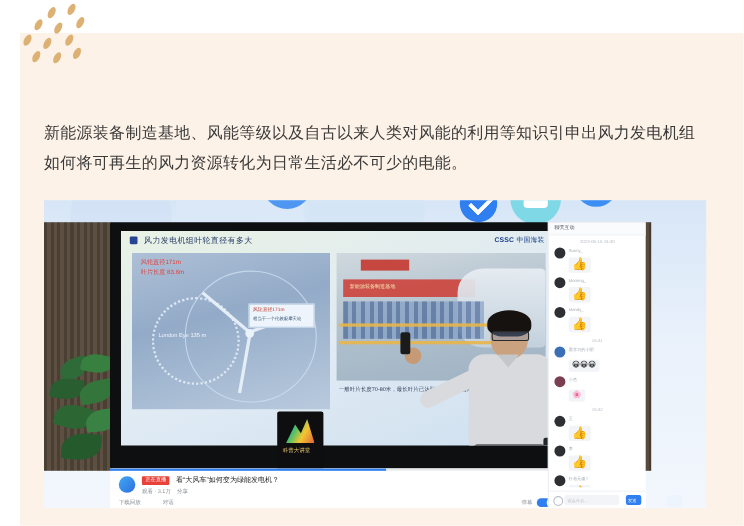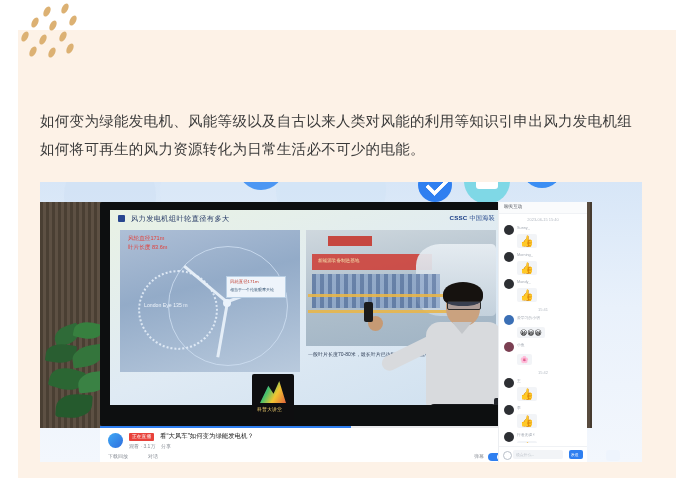--- a/index.html
+++ b/index.html
@@ -324,21 +324,21 @@
     <span class="dot" style="left:52px;top:13px;"></span>
     <span class="dot" style="left:4px;top:29px;"></span>
     <span class="dot" style="left:22px;top:32px;"></span>
     <span class="dot" style="left:42px;top:29px;"></span>
     <span class="dot" style="left:12px;top:44px;"></span>
     <span class="dot" style="left:31px;top:45px;"></span>
     <span class="dot" style="left:49px;top:41px;"></span>
   </div>
 
 
-  <p class="para">如何变为绿能发电机、风能等级以及自古以来人类对风能的利用等知识引申出风力发电机组如何将可再生的风力资源转化为日常生活必不可少的电能。</p>
+  <p class="para">新能源装备制造基地、风能等级以及自古以来人类对风能的利用等知识引申出风力发电机组如何将可再生的风力资源转化为日常生活必不可少的电能。</p>
 
   <div class="photo">
 
     <div class="blob b1"></div>
     <div class="blob b2"></div>
     <div class="blob b3"></div>
     <div class="icon-circle ic-d"></div>
     <div class="icon-circle ic-a">
         <i class="chev"></i>
       </div>

